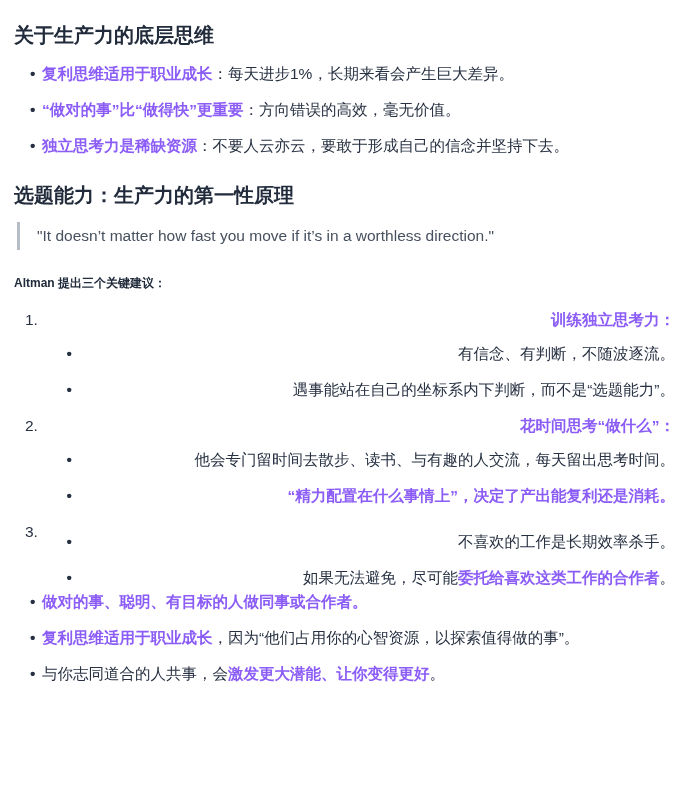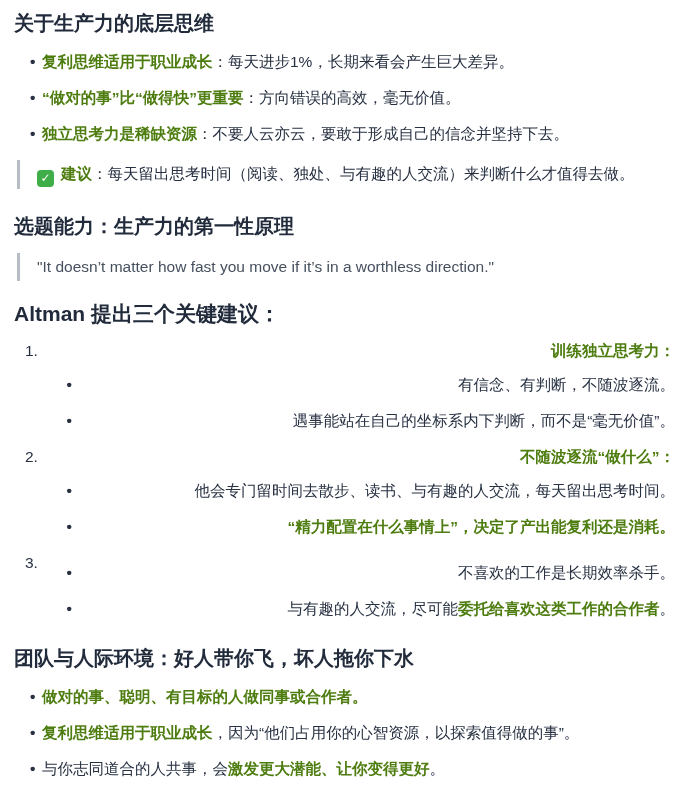--- a/index.html
+++ b/index.html
@@ -13,29 +13,29 @@
     font-size: 15.5px;
     line-height: 24px;
   }
   h2 {
     font-size: 20px;
     line-height: 26px;
     font-weight: 700;
     color: #212b3b;
     margin: 24px 0 14px 0;
   }
-  h2.first { margin-top: 0; }
+  h2.first { margin-top: 12px; }
   h3 {
-    font-size: 21px;
+    font-size: 12px;
     line-height: 22px;
     font-weight: 700;
     color: #212b3b;
     margin: 22px 0 14px 0;
   }
-  strong { font-weight: 700; color: #4d7c0f; }
+  strong { font-weight: 700; color: #8b5cf6; }
   ul, ol { list-style: none; margin: 0; padding: 0; }
   ul.toplist { margin: 0 0 14px 16px; }
   ul.toplist > li { display: flex; margin-bottom: 12px; }
   ul.toplist > li:last-child { margin-bottom: 0; }
   .marker {
     flex: 0 0 12px;
     font-weight: 700;
     color: #273142;
   }
   .txt { flex: 1 1 auto; }
@@ -86,23 +86,20 @@
     <li>
       <span class="marker">•</span>
       <span class="txt"><span></span><strong>“做对的事”比“做得快”更重要</strong><span>：方向错误的高效，毫无价值。</span></span>
     </li>
     <li>
       <span class="marker">•</span>
       <span class="txt"><span></span><strong>独立思考力是稀缺资源</strong><span>：不要人云亦云，要敢于形成自己的信念并坚持下去。</span></span>
     </li>
   </ul>
 
-  <blockquote>
-    <span class="check">✓</span><strong>建议</strong><span>：每天留出思考时间（阅读、独处、与有趣的人交流）来判断什么才值得去做。</span>
-  </blockquote>
 
   <h2>选题能力：生产力的第一性原理</h2>
 
   <blockquote class="en">
     <span>"It doesn’t matter how fast you move if it’s in a worthless direction."</span>
   </blockquote>
 
   <h3>Altman 提出三个关键建议：</h3>
 
   <ol class="steps">
@@ -110,29 +107,29 @@
       <span class="num">1.</span>
       <div class="o-body">
         <p class="o-title"><strong>训练独立思考力：</strong></p>
         <ul class="sub">
           <li>
             <span class="marker">•</span>
             <span class="txt"><span>有信念、有判断，不随波逐流。</span><strong></strong><span></span></span>
           </li>
           <li>
             <span class="marker">•</span>
-            <span class="txt"><span>遇事能站在自己的坐标系内下判断，而不是“毫无价值”。</span><strong></strong><span></span></span>
+            <span class="txt"><span>遇事能站在自己的坐标系内下判断，而不是“选题能力”。</span><strong></strong><span></span></span>
           </li>
         </ul>
       </div>
     </li>
     <li>
       <span class="num">2.</span>
       <div class="o-body">
-        <p class="o-title"><strong>不随波逐流“做什么”：</strong></p>
+        <p class="o-title"><strong>花时间思考“做什么”：</strong></p>
         <ul class="sub">
           <li>
             <span class="marker">•</span>
             <span class="txt"><span>他会专门留时间去散步、读书、与有趣的人交流，每天留出思考时间。</span><strong></strong><span></span></span>
           </li>
           <li>
             <span class="marker">•</span>
             <span class="txt"><span></span><strong>“精力配置在什么事情上”，决定了产出能复利还是消耗。</strong><span></span></span>
           </li>
         </ul>
@@ -141,28 +138,27 @@
     <li>
       <span class="num">3.</span>
       <div class="o-body">
         <ul class="sub">
           <li>
             <span class="marker">•</span>
             <span class="txt"><span>不喜欢的工作是长期效率杀手。</span><strong></strong><span></span></span>
           </li>
           <li>
             <span class="marker">•</span>
-            <span class="txt"><span>与有趣的人交流，尽可能</span><strong>委托给喜欢这类工作的合作者</strong><span>。</span></span>
+            <span class="txt"><span>如果无法避免，尽可能</span><strong>委托给喜欢这类工作的合作者</strong><span>。</span></span>
           </li>
         </ul>
       </div>
     </li>
   </ol>
 
-  <h2>团队与人际环境：好人带你飞，坏人拖你下水</h2>
 
   <ul class="toplist">
     <li>
       <span class="marker">•</span>
       <span class="txt"><span></span><strong>做对的事、聪明、有目标的人做同事或合作者。</strong><span></span></span>
     </li>
     <li>
       <span class="marker">•</span>
       <span class="txt"><span></span><strong>复利思维适用于职业成长</strong><span>，因为“他们占用你的心智资源，以探索值得做的事”。</span></span>
     </li>

